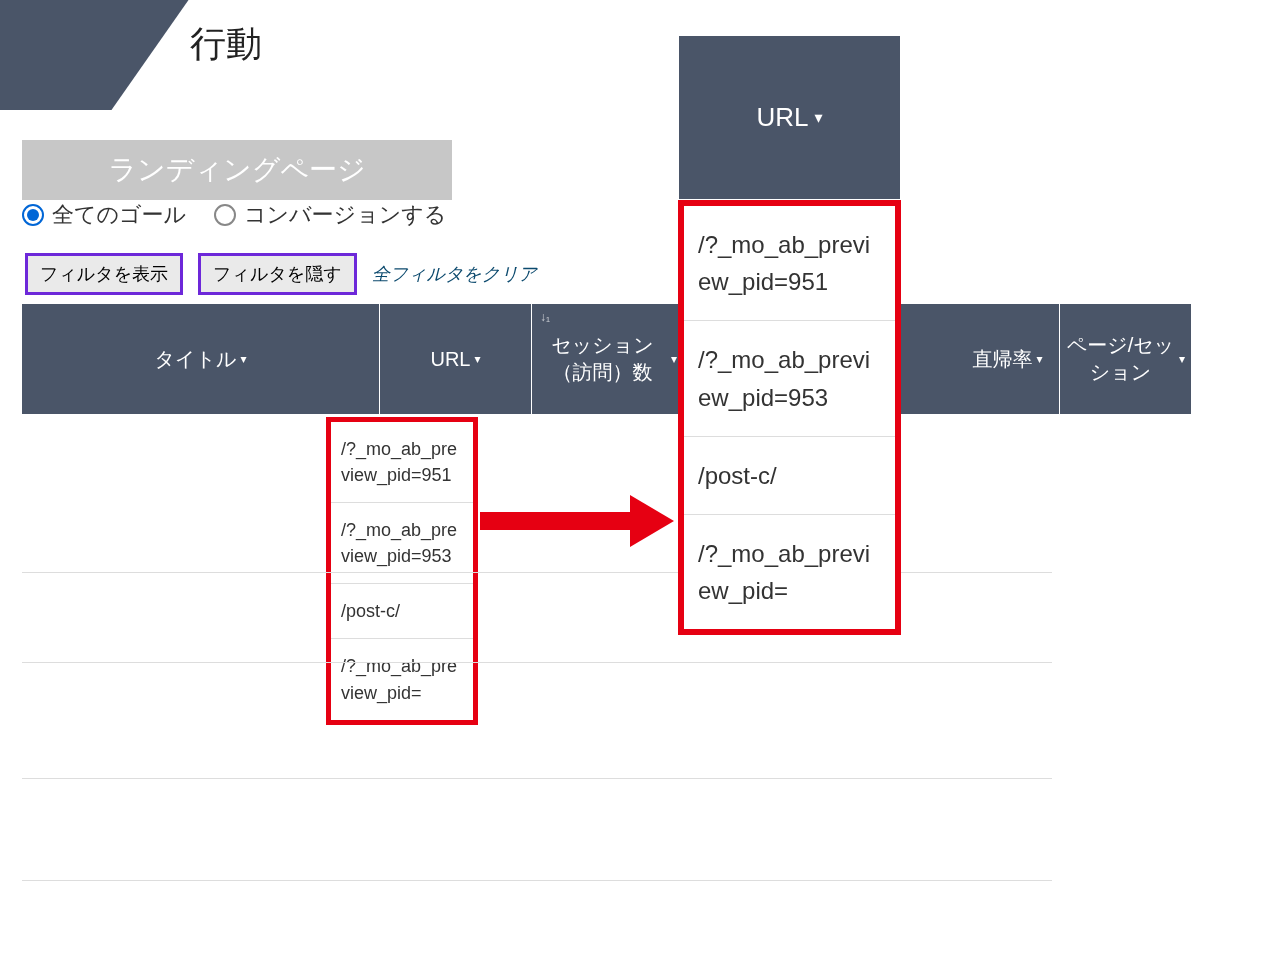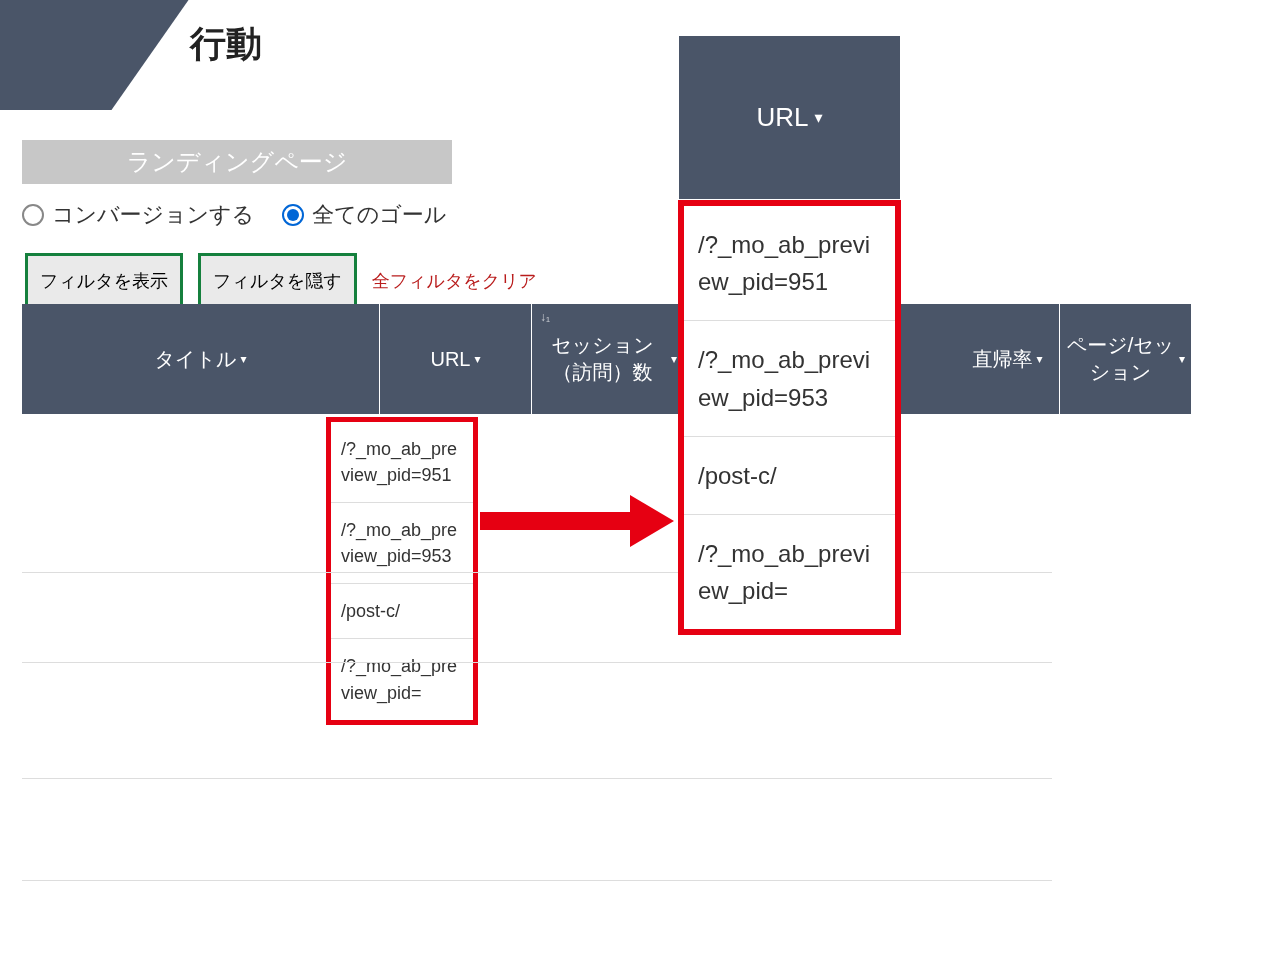--- a/index.html
+++ b/index.html
@@ -10,32 +10,32 @@
       top: 0; left: -50px;
       width: 200px; height: 110px;
       background: #4a5568;
       transform: skewX(-35deg);
       z-index: 1;
     }
     .page-title {
       position: absolute;
       top: 20px; left: 190px;
       font-size: 36px;
-      font-weight: bold;
+      font-weight: normal;
       color: #222;
       z-index: 2;
     }
 
     .lp-button {
       position: absolute;
       top: 140px; left: 22px;
-      width: 430px; height: 44px;
+      width: 430px; height: 60px;
       background: #c7c7c7;
       color: #fff;
-      font-size: 24px;
+      font-size: 28px;
       display: flex;
       align-items: center;
       justify-content: center;
       border: none;
     }
 
     .radio-row {
       position: absolute;
       top: 200px; left: 22px;
       display: flex;
@@ -56,27 +56,27 @@
     .radio-dot.unselected { border-color: #888; }
 
     .filter-row {
       position: absolute;
       top: 253px; left: 25px;
       display: flex;
       align-items: center;
       gap: 15px;
     }
     .filter-btn {
-      border: 3px solid #15803d;
+      border: 3px solid #6d28d9;
       background: #eaeaea;
-      padding: 13px 12px;
+      padding: 6px 12px;
       font-size: 18px;
       cursor: pointer;
     }
-    .clear-link { color: #b91c1c; font-size: 18px; cursor: pointer; }
+    .clear-link { color: #0c4a6e; font-size: 18px; cursor: pointer; font-style: italic; }
 
     .main-table-header {
       position: absolute;
       top: 304px; left: 22px;
       height: 110px;
       display: flex;
       background: #4a5568;
       color: #fff;
       font-size: 20px;
     }
@@ -178,26 +178,26 @@
 </head>
 <body>
 
 <div class="header-slash"></div>
 <h1 class="page-title">行動</h1>
 
 <button class="lp-button">ランディングページ</button>
 
 <div class="radio-row">
   <label>
+    <span class="radio-dot selected"></span>
+    <span>全てのゴール</span>
+  </label>
+  <label>
     <span class="radio-dot unselected"></span>
     <span>コンバージョンする</span>
-  </label>
-  <label>
-    <span class="radio-dot selected"></span>
-    <span>全てのゴール</span>
   </label>
 </div>
 
 <div class="filter-row">
   <button class="filter-btn">フィルタを表示</button>
   <button class="filter-btn">フィルタを隠す</button>
   <span class="clear-link">全フィルタをクリア</span>
 </div>
 
 <div class="main-table-header">

